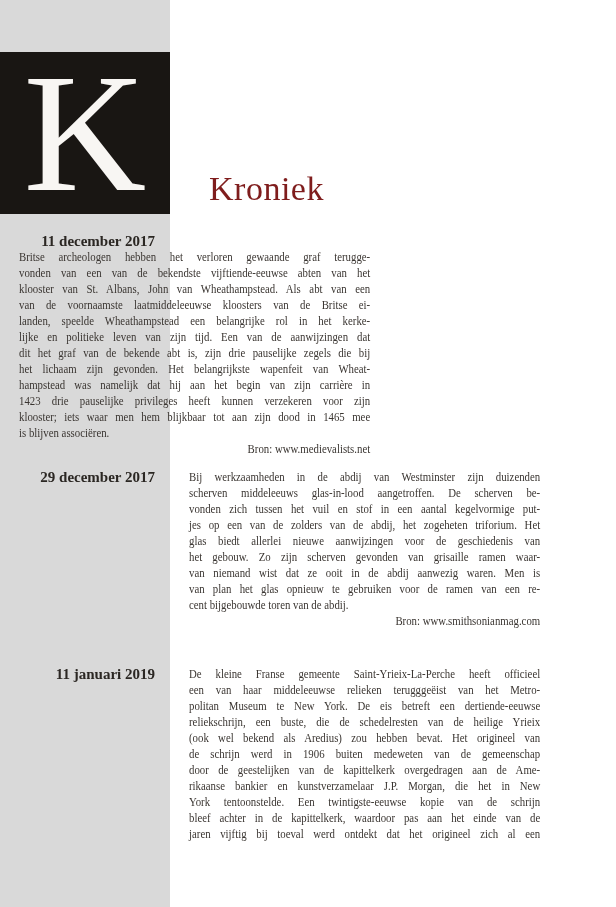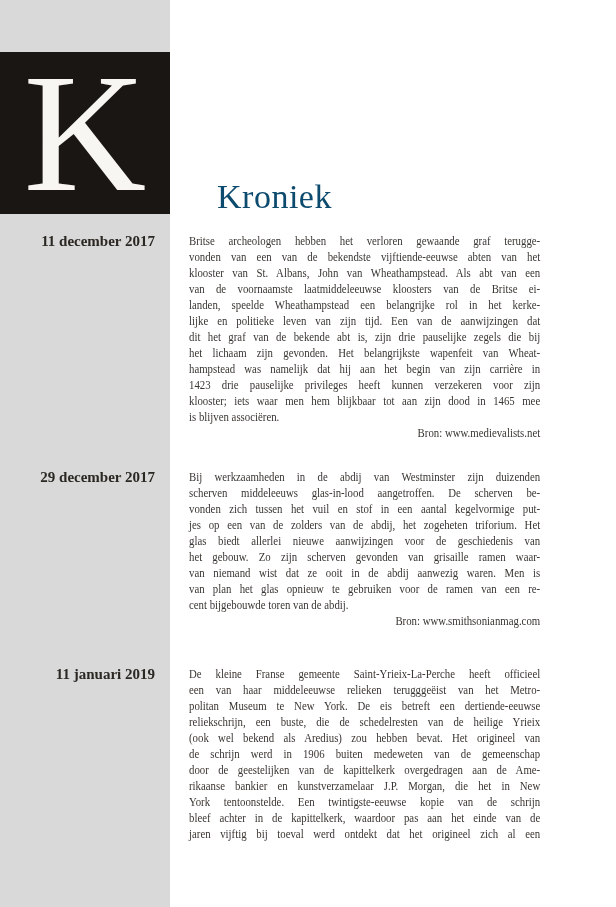--- a/index.html
+++ b/index.html
@@ -29,25 +29,25 @@
     display: block;
     font-family: "Liberation Serif", serif;
     font-size: 170px;
     line-height: 162px;
     color: #f8f6f3;
   }
 
   
   .title {
     position: absolute; left: 205px; top: 168px;
-    margin: 12px;
+    margin: 4px;
     font-family: "Liberation Serif", serif;
     font-weight: normal;
     font-size: 34px; line-height: 1;
-    color: #0c4a6e;
+    color: #7f1d1d;
     letter-spacing: 0.5px;
   }
 
   
   .entry {
     position: absolute; left: 0; width: 616px;
     display: flex; align-items: flex-start;
   }
   .date {
     width: 170px; box-sizing: border-box;
@@ -73,21 +73,21 @@
 </head>
 <body>
 
 <div class="page">
   <div class="rail"></div>
   <div class="kicker">
     <span class="kletter">K</span>
   </div>
   <h1 class="title">Kroniek</h1>
   <div id="entries">
-      <section class="entry" style="top: 233px;">
+      <section class="entry" style="top: 233px; flex-direction: column;">
         <div class="date">11 december 2017</div>
         <div class="bodywrap">
           <div class="scale">
             <div class="line">Britse archeologen hebben het verloren gewaande graf terugge-</div>
             <div class="line">vonden van een van de bekendste vijftiende-eeuwse abten van het</div>
             <div class="line">klooster van St. Albans, John van Wheathampstead. Als abt van een</div>
             <div class="line">van de voornaamste laatmiddeleeuwse kloosters van de Britse ei-</div>
             <div class="line">landen, speelde Wheathampstead een belangrijke rol in het kerke-</div>
             <div class="line">lijke en politieke leven van zijn tijd. Een van de aanwijzingen dat</div>
             <div class="line">dit het graf van de bekende abt is, zijn drie pauselijke zegels die bij</div>

